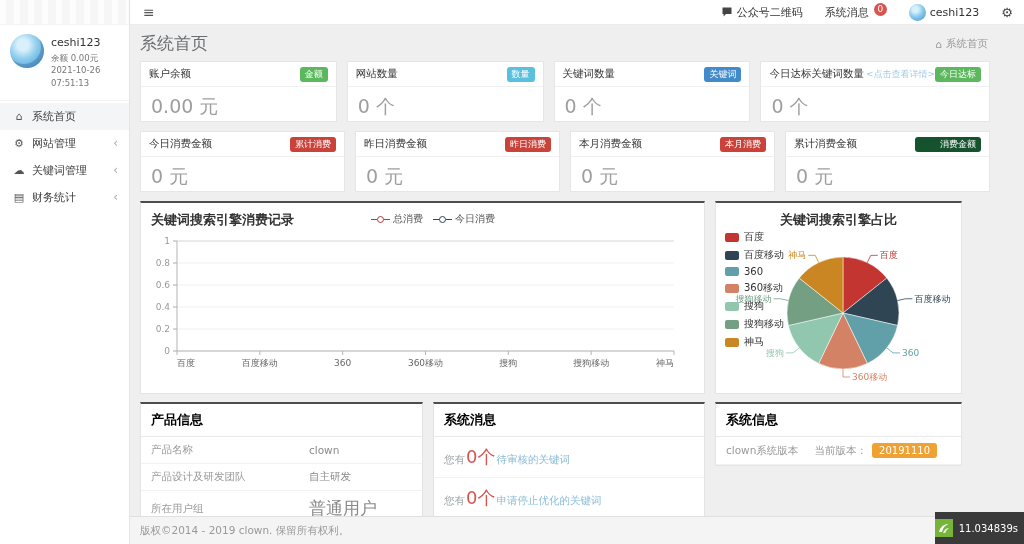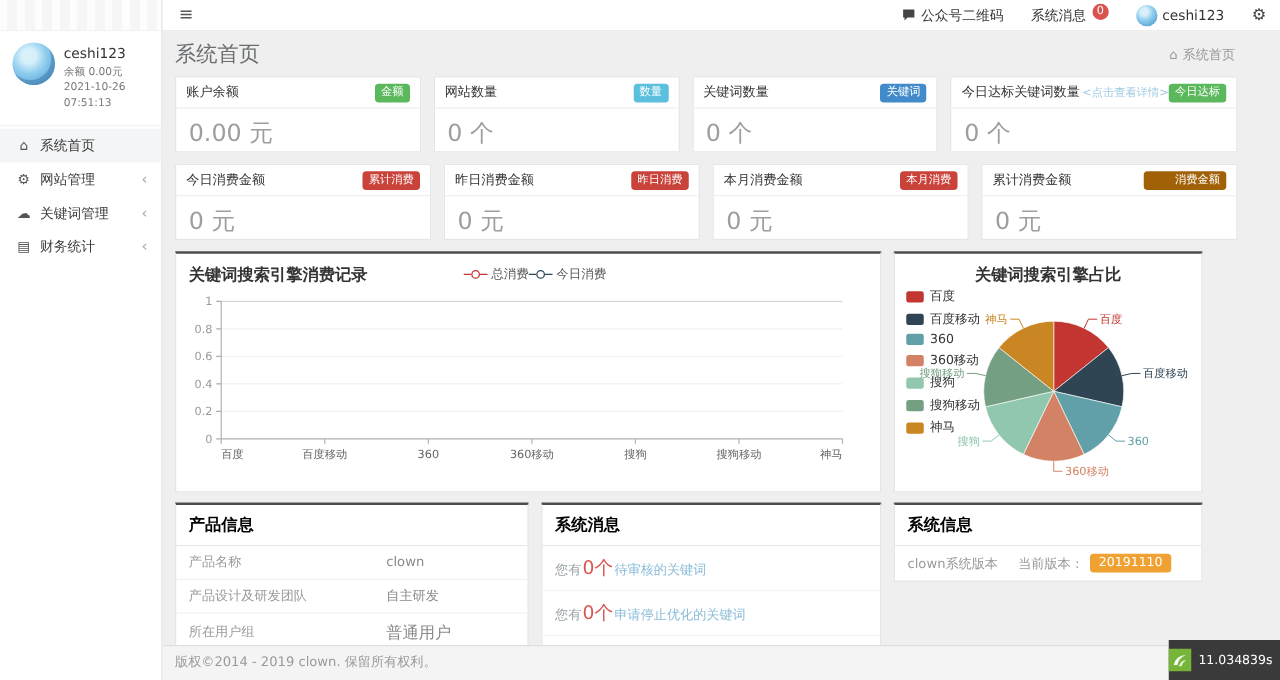--- a/index.html
+++ b/index.html
@@ -54,43 +54,43 @@
   .card-link { color:#9fcbe4; font-size:9px; margin-left:2px; white-space:nowrap; cursor:pointer; }
   .pill { margin-left:auto; color:#fff; font-size:9px; line-height:1; padding:3px 5px; border-radius:3px; white-space:nowrap; }
   .card-value { padding:7px 10px; font-size:19px; color:#9e9e9e; }
   
   .charts-row { display:flex; gap:10px; margin-bottom:8px; }
   .panel { background:#fff; border:1px solid #e4e4e4; border-top:2px solid #4d4d4d; }
   .line-panel { width:565px; height:193px; position:relative; }
   .pie-panel  { width:247px; height:193px; position:relative; }
   .line-head { padding:8px 10px 0; }
   .line-title { font-size:13px; font-weight:bold; color:#333; }
-  .line-legend { position:absolute; top:9px; left:230px; display:flex; gap:0; }
+  .line-legend { position:absolute; top:9px; left:230px; display:flex; gap:10px; }
   .legend-item { display:flex; align-items:center; gap:3px; font-size:10px; color:#555; cursor:pointer; }
   .lg-mark { display:flex; align-items:center; }
   .lg-line { width:6px; height:0; border-top:1.5px solid; }
   .lg-circle { width:7px; height:7px; border-radius:50%; border:1.5px solid; background:#fff; }
   .pie-title { text-align:center; padding-top:8px; font-size:13px; font-weight:bold; color:#333; }
   .pie-legend { position:absolute; left:9px; top:27px; }
   .pie-legend-row { display:flex; align-items:center; gap:5px; margin-bottom:4px; font-size:10px; color:#333; cursor:pointer; }
   .pie-swatch { width:14px; height:9px; border-radius:2px; }
   
   .bottom-row { display:flex; gap:10px; align-items:flex-start; }
   .product-panel { width:283px; }
   .msg-panel { width:272px; }
   .info-panel { width:247px; }
   .panel-title { padding:7px 10px; font-size:13px; font-weight:bold; color:#000000; border-bottom:1px solid #e9e9e9; }
   .info-row { display:flex; align-items:center; padding:6px 10px; border-bottom:1px solid #f2f2f2;
     font-size:10.5px; color:#999; min-height:27px; }
   .info-row .lbl { width:158px; flex:none; }
   .info-row .val { color:#8a8a8a; }
-  .val-blue { color:#39a1d6; font-size:13px; }
+  .val-blue { color:#39a1d6; font-size:17px; }
   .msg-row { padding:8px 10px; border-bottom:1px solid #f2f2f2; font-size:10.5px; }
   .msg-prefix { color:#9aa3a8; }
-  .msg-count { color:#d9534f; font-size:15px; padding:0 1px; }
+  .msg-count { color:#d9534f; font-size:18px; padding:0 1px; }
   .msg-suffix { color:#8abbd8; cursor:pointer;margin-top:40px; }
   .ver-group { margin-left:auto; display:flex; align-items:center; gap:5px; padding-right:14px; }
   .ver-badge { background:#efa131; color:#fff; font-size:10px; padding:2px 7px; border-radius:3px; }
   
   .footer { position:absolute; left:130px; right:0; bottom:0; height:28px; background:#f4f4f5;
     border-top:1px solid #e0e0e0; line-height:27px; padding-left:10px; font-size:10.5px; color:#999; }
   .debug-badge { position:absolute; right:0; bottom:0; height:32px; background:#3a3a3a; color:#fff;
     display:flex; align-items:center; font-size:10px; z-index:9; cursor:pointer; }
   .debug-icon { width:18px; height:18px; background:#76b53a; display:flex; align-items:center; justify-content:center; }
   .debug-time { padding:0 6px; }
@@ -215,21 +215,21 @@
       <div class="card">
         <div class="card-head">
           <span class="card-title">本月消费金额</span>
           <span class="pill" style="background: rgb(201, 67, 59);">本月消费</span>
         </div>
         <div class="card-value">0 元</div>
       </div>
       <div class="card">
         <div class="card-head">
           <span class="card-title">累计消费金额</span>
-          <span class="pill" style="background: #a16207; padding-left: 25px;">消费金额</span>
+          <span class="pill" style="background: #14532d; padding-left: 25px;">消费金额</span>
         </div>
         <div class="card-value">0 元</div>
       </div>
     </div>
   </div>
 
   <div class="charts-row">
     <div class="panel line-panel">
       <div class="line-head">
         <span class="line-title">关键词搜索引擎消费记录</span>

